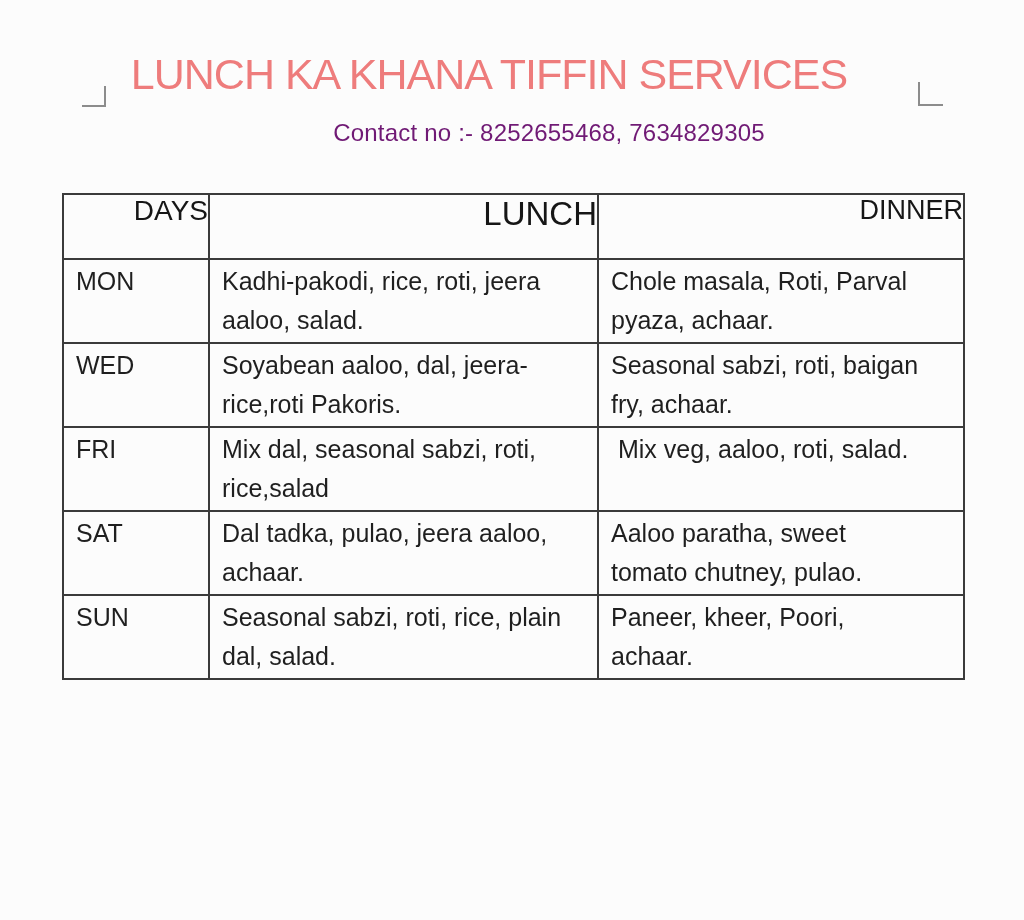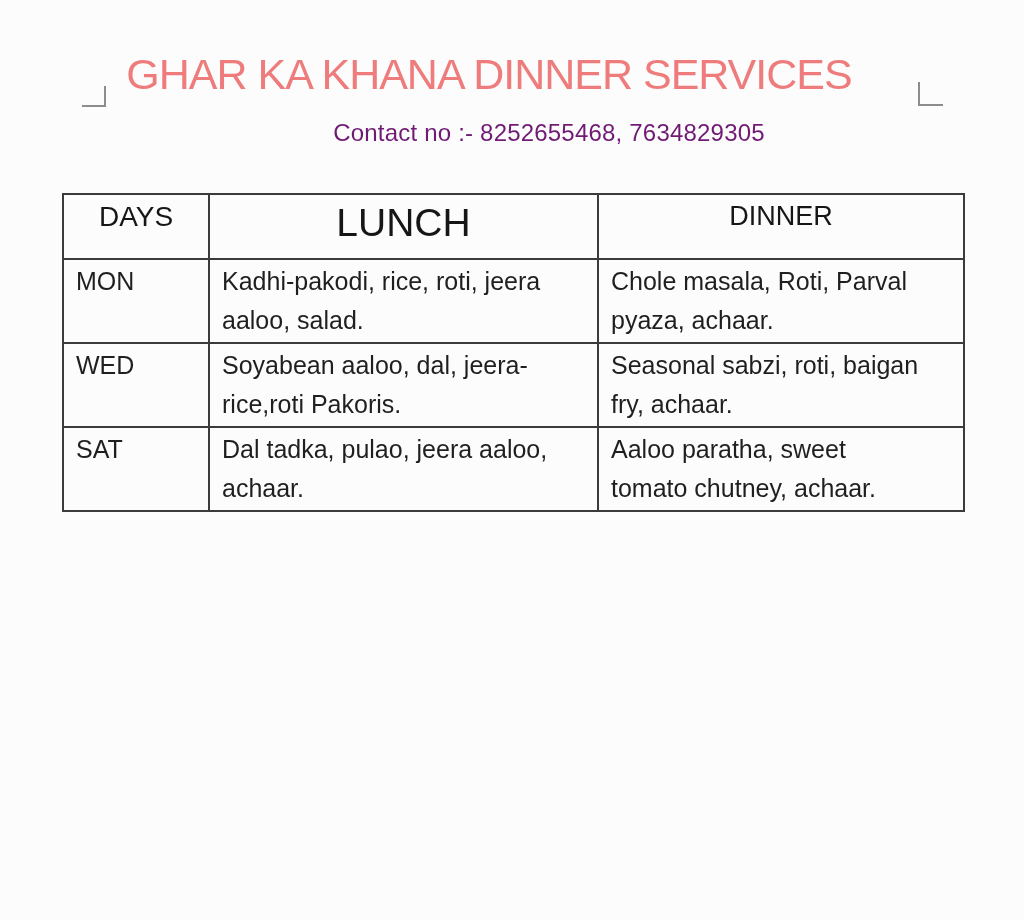--- a/index.html
+++ b/index.html
@@ -68,41 +68,40 @@
   table.menu th, table.menu td {
     border: 2px solid #3b3b3b;
     vertical-align: top;
     text-align: left;
   }
   table.menu thead tr { height: 65px; }
   table.menu tbody tr { height: 84px; }
 
   table.menu th {
     font-weight: 400;
-    text-align: center;
-    padding-top: 6px;
+    text-align: right;
     color: #161616;
   }
   th.h-days   { font-size: 28px; }
-  th.h-lunch  { font-size: 39px; }
+  th.h-lunch  { font-size: 33px; }
   th.h-dinner { font-size: 27px; }
 
   table.menu td {
     font-size: 25px;
     line-height: 39px;
     padding: 2px 10px 0 12px;
     color: #1f1f1f;
   }
   td.day-cell { white-space: nowrap; }
   td.meal-cell { white-space: pre-wrap; }
 </style>
 </head>
 <body>
 
-<h1 class="page-title">GHAR KA KHANA DINNER SERVICES</h1>
+<h1 class="page-title">LUNCH KA KHANA TIFFIN SERVICES</h1>
 
 <p class="contact-line">Contact no :- 8252655468, 7634829305</p>
 
 <div class="corner-mark corner-left"></div>
 <div class="corner-mark corner-right"></div>
 
 <table class="menu">
   <colgroup>
     <col class="c-days">
       <col class="c-lunch">
@@ -124,20 +123,33 @@
 pyaza, achaar.</td>
     </tr>
     <tr>
       <td class="day-cell">WED</td>
       <td class="meal-cell">Soyabean aaloo, dal, jeera-
 rice,roti Pakoris.</td>
       <td class="meal-cell">Seasonal sabzi, roti, baigan
 fry, achaar.</td>
     </tr>
     <tr>
+      <td class="day-cell">FRI</td>
+      <td class="meal-cell">Mix dal, seasonal sabzi, roti,
+rice,salad</td>
+      <td class="meal-cell"> Mix veg, aaloo, roti, salad.</td>
+    </tr>
+    <tr>
       <td class="day-cell">SAT</td>
       <td class="meal-cell">Dal tadka, pulao, jeera aaloo,
 achaar.</td>
       <td class="meal-cell">Aaloo paratha, sweet
-tomato chutney, achaar.</td>
+tomato chutney, pulao.</td>
+    </tr>
+    <tr>
+      <td class="day-cell">SUN</td>
+      <td class="meal-cell">Seasonal sabzi, roti, rice, plain
+dal, salad.</td>
+      <td class="meal-cell">Paneer, kheer, Poori,
+achaar.</td>
     </tr>
   </tbody>
 </table>
 
 </body></html>

